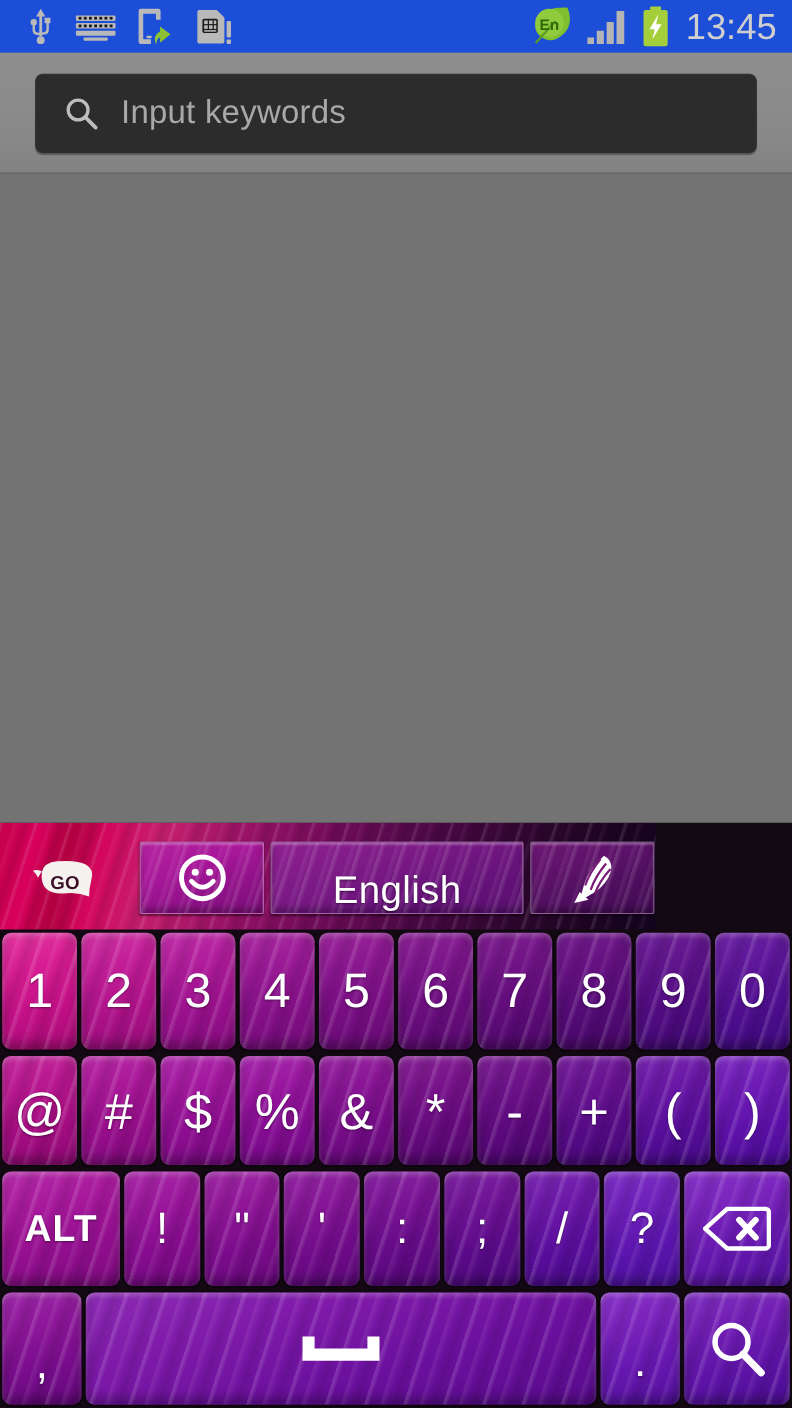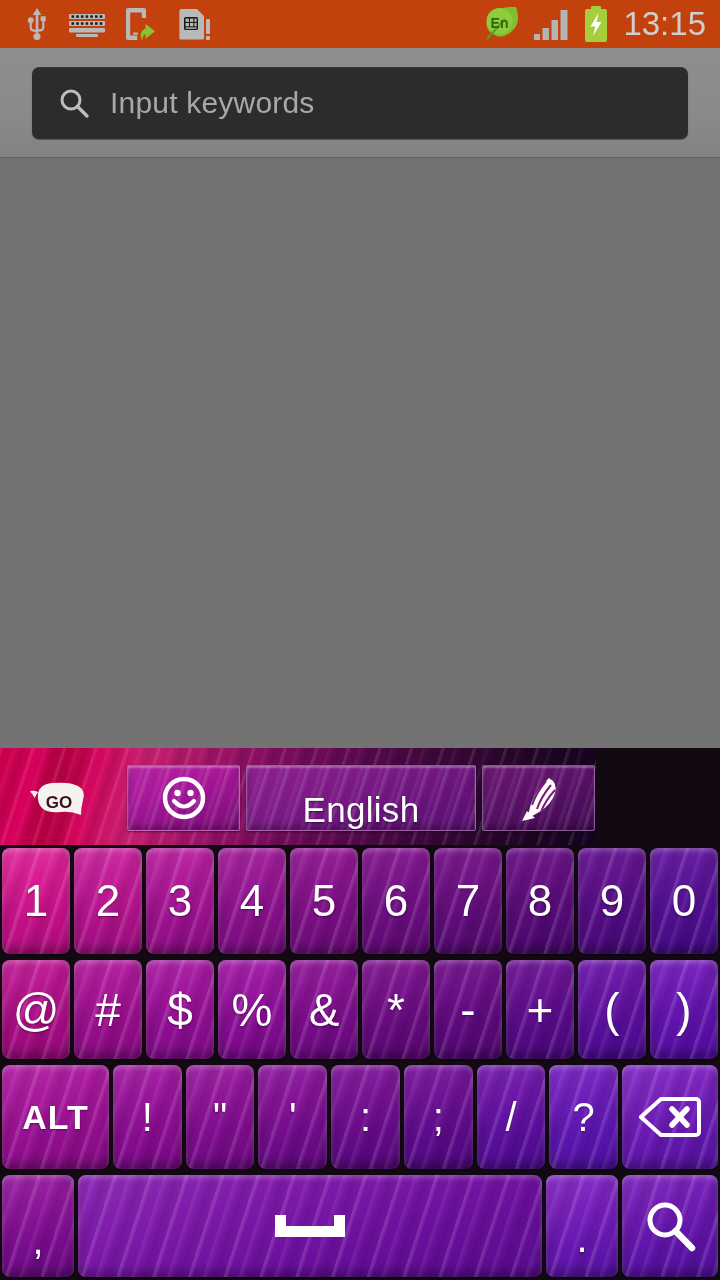--- a/index.html
+++ b/index.html
@@ -7,21 +7,21 @@
     width:720px; height:1280px; overflow:hidden;
     background:#737373;
     font-family:"Liberation Sans", sans-serif;
     -webkit-font-smoothing:antialiased;
   }
   #screen{ position:relative; width:720px; height:1280px; overflow:hidden; }
 
   
   #statusbar{
     position:absolute; left:0; top:0; width:720px; height:48px;
-    background:#c2410c;
+    background:#1d4ed8;
     display:flex; align-items:center;
   }
   #status-left{ display:flex; align-items:center; gap:18px; padding-left:24px; }
   #status-right{ margin-left:auto; display:flex; align-items:center; gap:10px; padding-right:14px; }
   .sicon{ display:block; }
   #clock{
     color:#cfcfcf; font-size:33px; letter-spacing:0px; line-height:1;
     font-family:"Liberation Sans", sans-serif; padding-left:4px; padding-bottom:2px;
   }
 
@@ -288,21 +288,21 @@
           </g>
         </svg>
       </span>
       <span class="sicon">
         <svg width="26" height="38" viewBox="0 0 26 38">
           <rect x="8" y="1" width="10" height="3.5" rx="1" fill="#a4cf3a"></rect>
           <rect x="2" y="4" width="22" height="33" rx="2" fill="#a4cf3a"></rect>
           <path fill="#ffffff" d="M15.5 8 L7.5 21.5 h4.8 l-2.3 9.5 l8.5 -14 h-5 z"></path>
         </svg>
       </span>
-      <span id="clock">13:15</span>
+      <span id="clock">13:45</span>
     </div>
   </div>
 
   <div id="header">
     <div id="searchbox">
       <span>
         <svg width="32" height="32" viewBox="0 0 32 32">
           <circle cx="13" cy="13" r="9" stroke="#bdbdbd" stroke-width="3" fill="none"></circle>
           <line x1="19.5" y1="19.5" x2="29" y2="29" stroke="#bdbdbd" stroke-width="3.4" stroke-linecap="round"></line>
         </svg>

